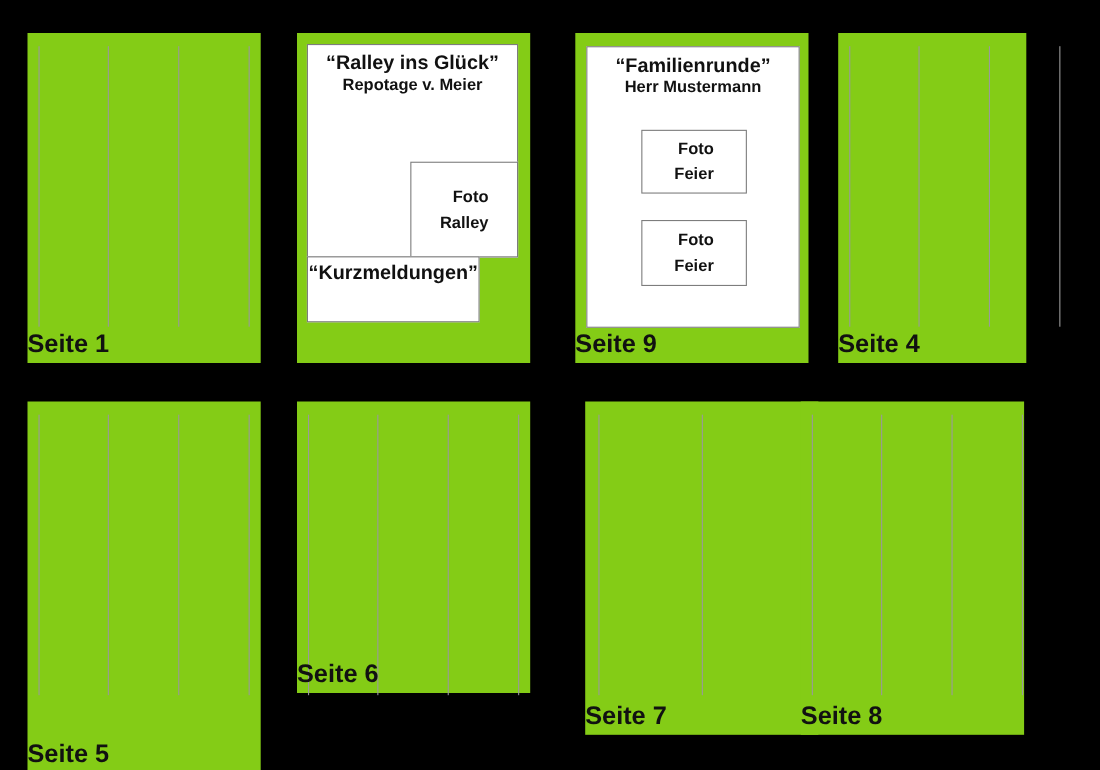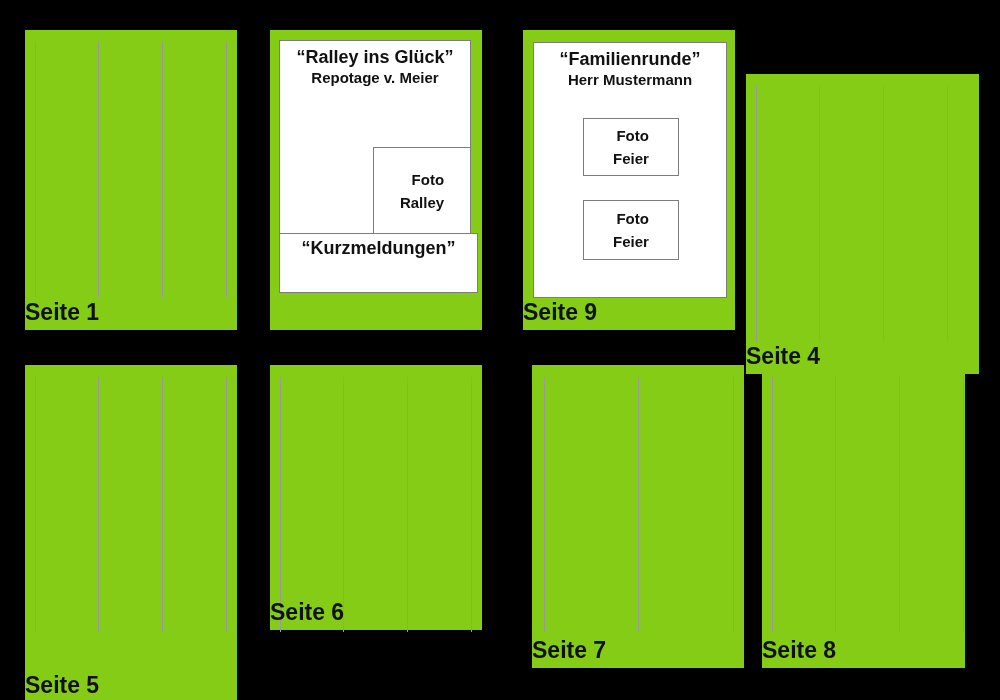--- a/index.html
+++ b/index.html
@@ -13,25 +13,25 @@
 
   
   .page {
     position: absolute;
     width: 212px; height: 300px;
     background: #84cc16;
   }
   .pos-p1 { left: 25px;  top: 30px; }
   .pos-p2 { left: 270px; top: 30px; }
   .pos-p3 { left: 523px; top: 30px; }
-  .pos-p4 { left: 746px; top: 30px; width: 233px; margin-top: 44px; }
+  .pos-p4 { left: 762px; top: 30px; width: 171px; }
   .pos-p5 { left: 25px;  top: 365px; height: 338px; }
   .pos-p6 { left: 270px; top: 365px; height: 265px; }
   .pos-p7 { left: 532px; top: 365px; height: 303px; }
-  .pos-p8 { left: 762px; top: 365px; width: 203px; height: 303px; }
+  .pos-p8 { left: 728px; top: 365px; width: 203px; height: 303px; }
 
   
   .gl {
     position: absolute;
     top: 12px; height: 255px; width: 1px;
     background: #9a9a9a;
   }
   .g4 .gl:nth-of-type(1) { left: 10px; }
   .g4 .gl:nth-of-type(2) { left: 73px; }
   .g4 .gl:nth-of-type(3) { left: 137px; }
@@ -52,21 +52,21 @@
 
   
   .abox {
     position: absolute;
     box-sizing: border-box;
     border: 1px solid #7d7d7d;
     background: #fff;
   }
   .p2-boxA     { left: 9px;   top: 10px;  width: 192px; height: 194px; }
   .p2-foto     { left: 103px; top: 117px; width: 98px;  height: 87px;  }
-  .p2-boxB     { left: 9px;   top: 203px; width: 199px; height: 60px;  }
+  .p2-boxB     { left: 9px;   top: 203px; width: 157px; height: 60px;  }
   .p3-inner    { left: 10px;  top: 12px;  width: 194px; height: 256px; }
   .p3-foto1    { left: 60px;  top: 88px;  width: 96px;  height: 58px;  }
   .p3-foto2    { left: 60px;  top: 170px; width: 96px;  height: 60px;  }
 
   .head-center { padding-top: 5px; text-align: center; color: #111; }
   .art-title   { font-size: 18px; font-weight: 700; line-height: 1.25; }
   .art-author  { font-size: 15px; font-weight: 700; line-height: 1.25; }
 
   .head-block  { padding-top: 3px; text-align: center; color: #111; }
   .head-block .inner { display: inline-block; text-align: left; }

